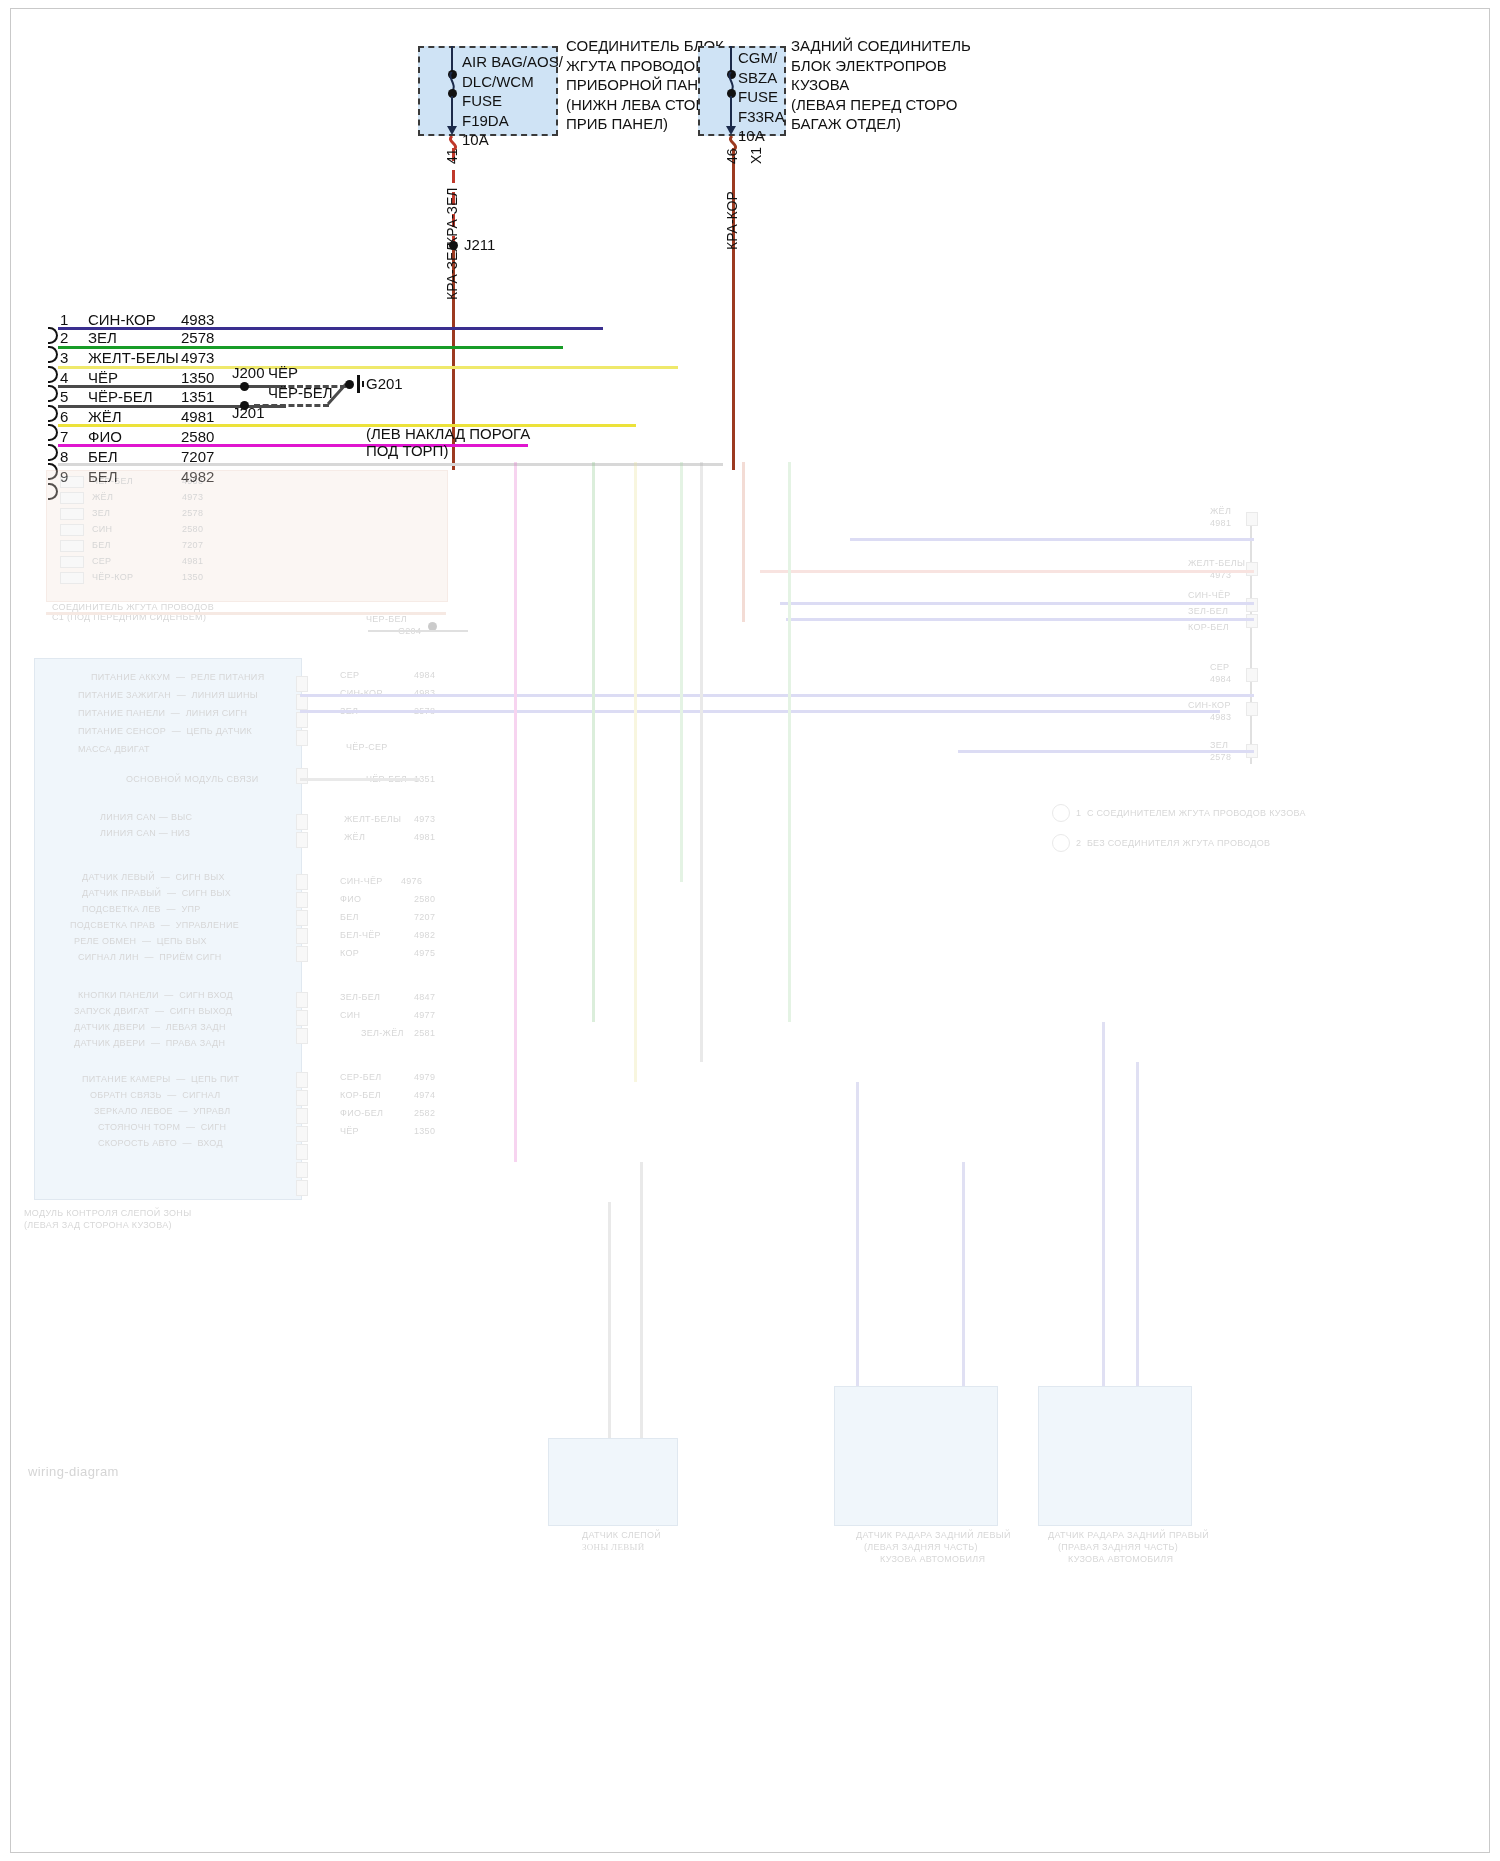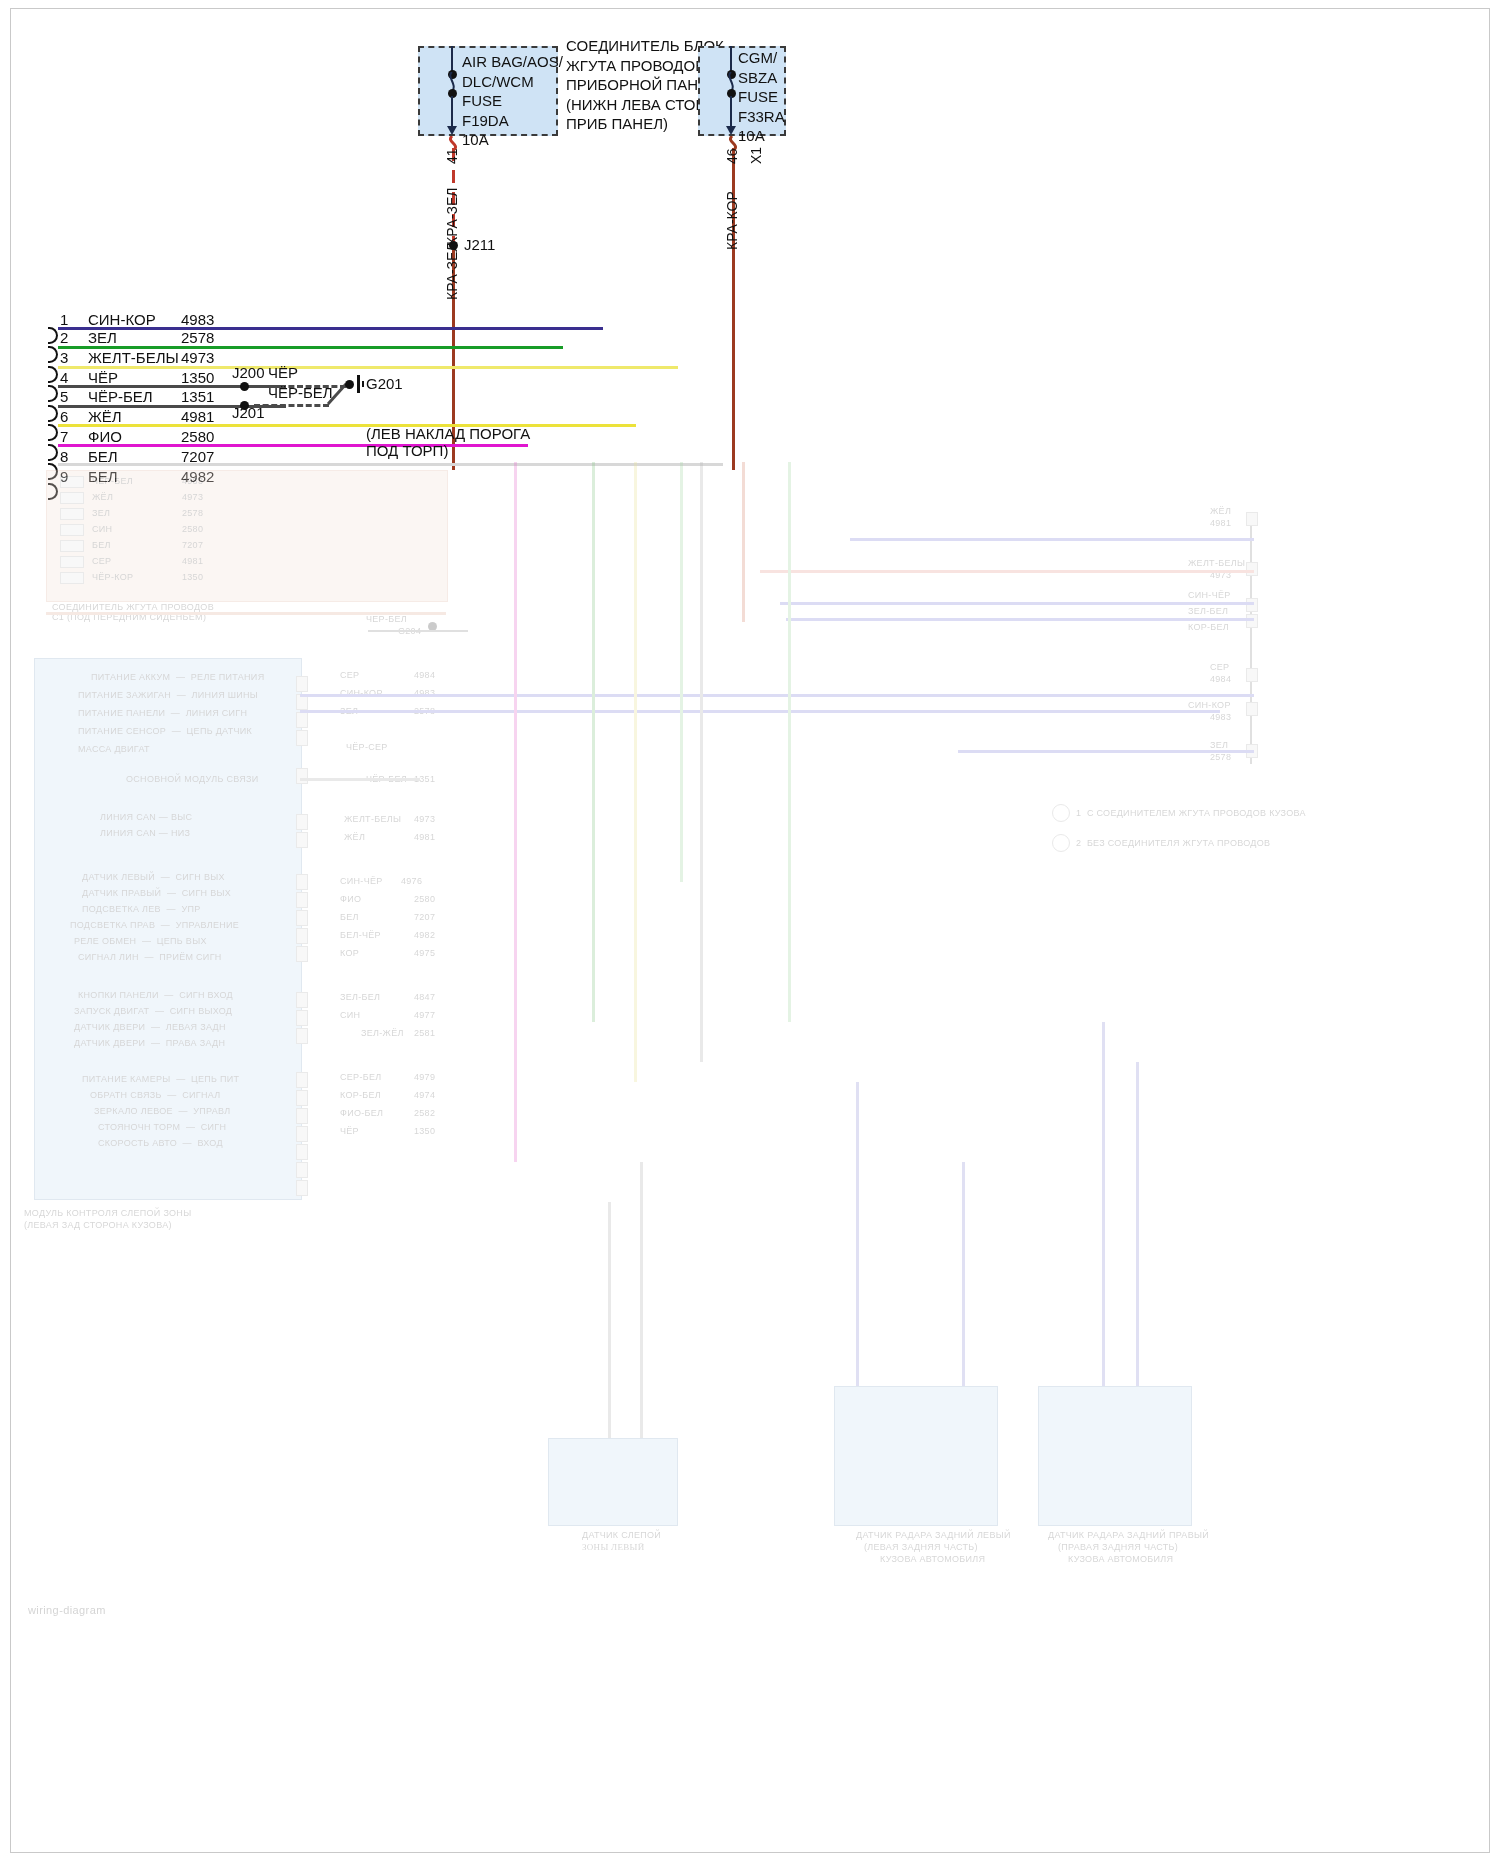--- a/index.html
+++ b/index.html
@@ -47,21 +47,21 @@
 
   
   #faded{position:absolute;left:0;top:462px;width:1500px;height:1399px;opacity:0.30;filter:blur(0.4px);}
   .fd{position:absolute;}
   .fd-box{position:absolute;background:#cfe3f5;border:1px solid #9ab6cf;}
   .fd-line{position:absolute;}
   .fd-txt{position:absolute;font-size:9px;color:#7a7a7a;white-space:pre;letter-spacing:.3px;}
   .fd-pin{position:absolute;background:#e9e9e9;border:1px solid #bdbdbd;}
   .fd-cir{position:absolute;border:1px solid #b5b5b5;border-radius:50%;}
 
-  #watermark{position:absolute;left:28px;top:1604px;font-size:11px;color:#d5d5d5;letter-spacing:.4px;}
+  #watermark{position:absolute;left:28px;top:1464px;font-size:13px;color:#d5d5d5;letter-spacing:.4px;}
 </style>
 </head>
 <body>
 
 <div id="page">
   <div id="frame"></div>
 
   <div class="fuse-label" style="left:400px;top:10px;width:160px;">
     <div>НАПРЯЖ</div>
     <div>ОТ АККУМ</div>
@@ -118,20 +118,25 @@
   <div class="dot" style="left:727px;top:89px;"></div>
   <div class="vline" style="left:730px;top:96px;height:34px;"></div>
   <div class="arrow-d" style="left:726px;top:126px;"></div>
 
   <div class="fuse-inner" style="left:738px;top:48px;">CGM/
 SBZA
 FUSE
 F33RA
 10A</div>
 
+  <div class="fuse-side" style="left:791px;top:36px;">ЗАДНИЙ СОЕДИНИТЕЛЬ
+БЛОК ЭЛЕКТРОПРОВ
+КУЗОВА
+(ЛЕВАЯ ПЕРЕД СТОРО
+БАГАЖ ОТДЕЛ)</div>
 
   <svg style="position:absolute;left:722px;top:136px;" width="26" height="14">
     <path d="M10 0 C 4 6, 18 8, 12 14" stroke="#9c3a20" stroke-width="3" fill="none"></path>
   </svg>
   <div class="wire-v wire-solid-red" style="left:732px;top:148px;height:322px;"></div>
   <div class="vlabel" style="left:724px;top:164px;">46</div>
   <div class="vlabel" style="left:748px;top:164px;">X1</div>
   <div class="vlabel" style="left:724px;top:250px;">КРА-КОР</div>
 
   <div id="pintable">

